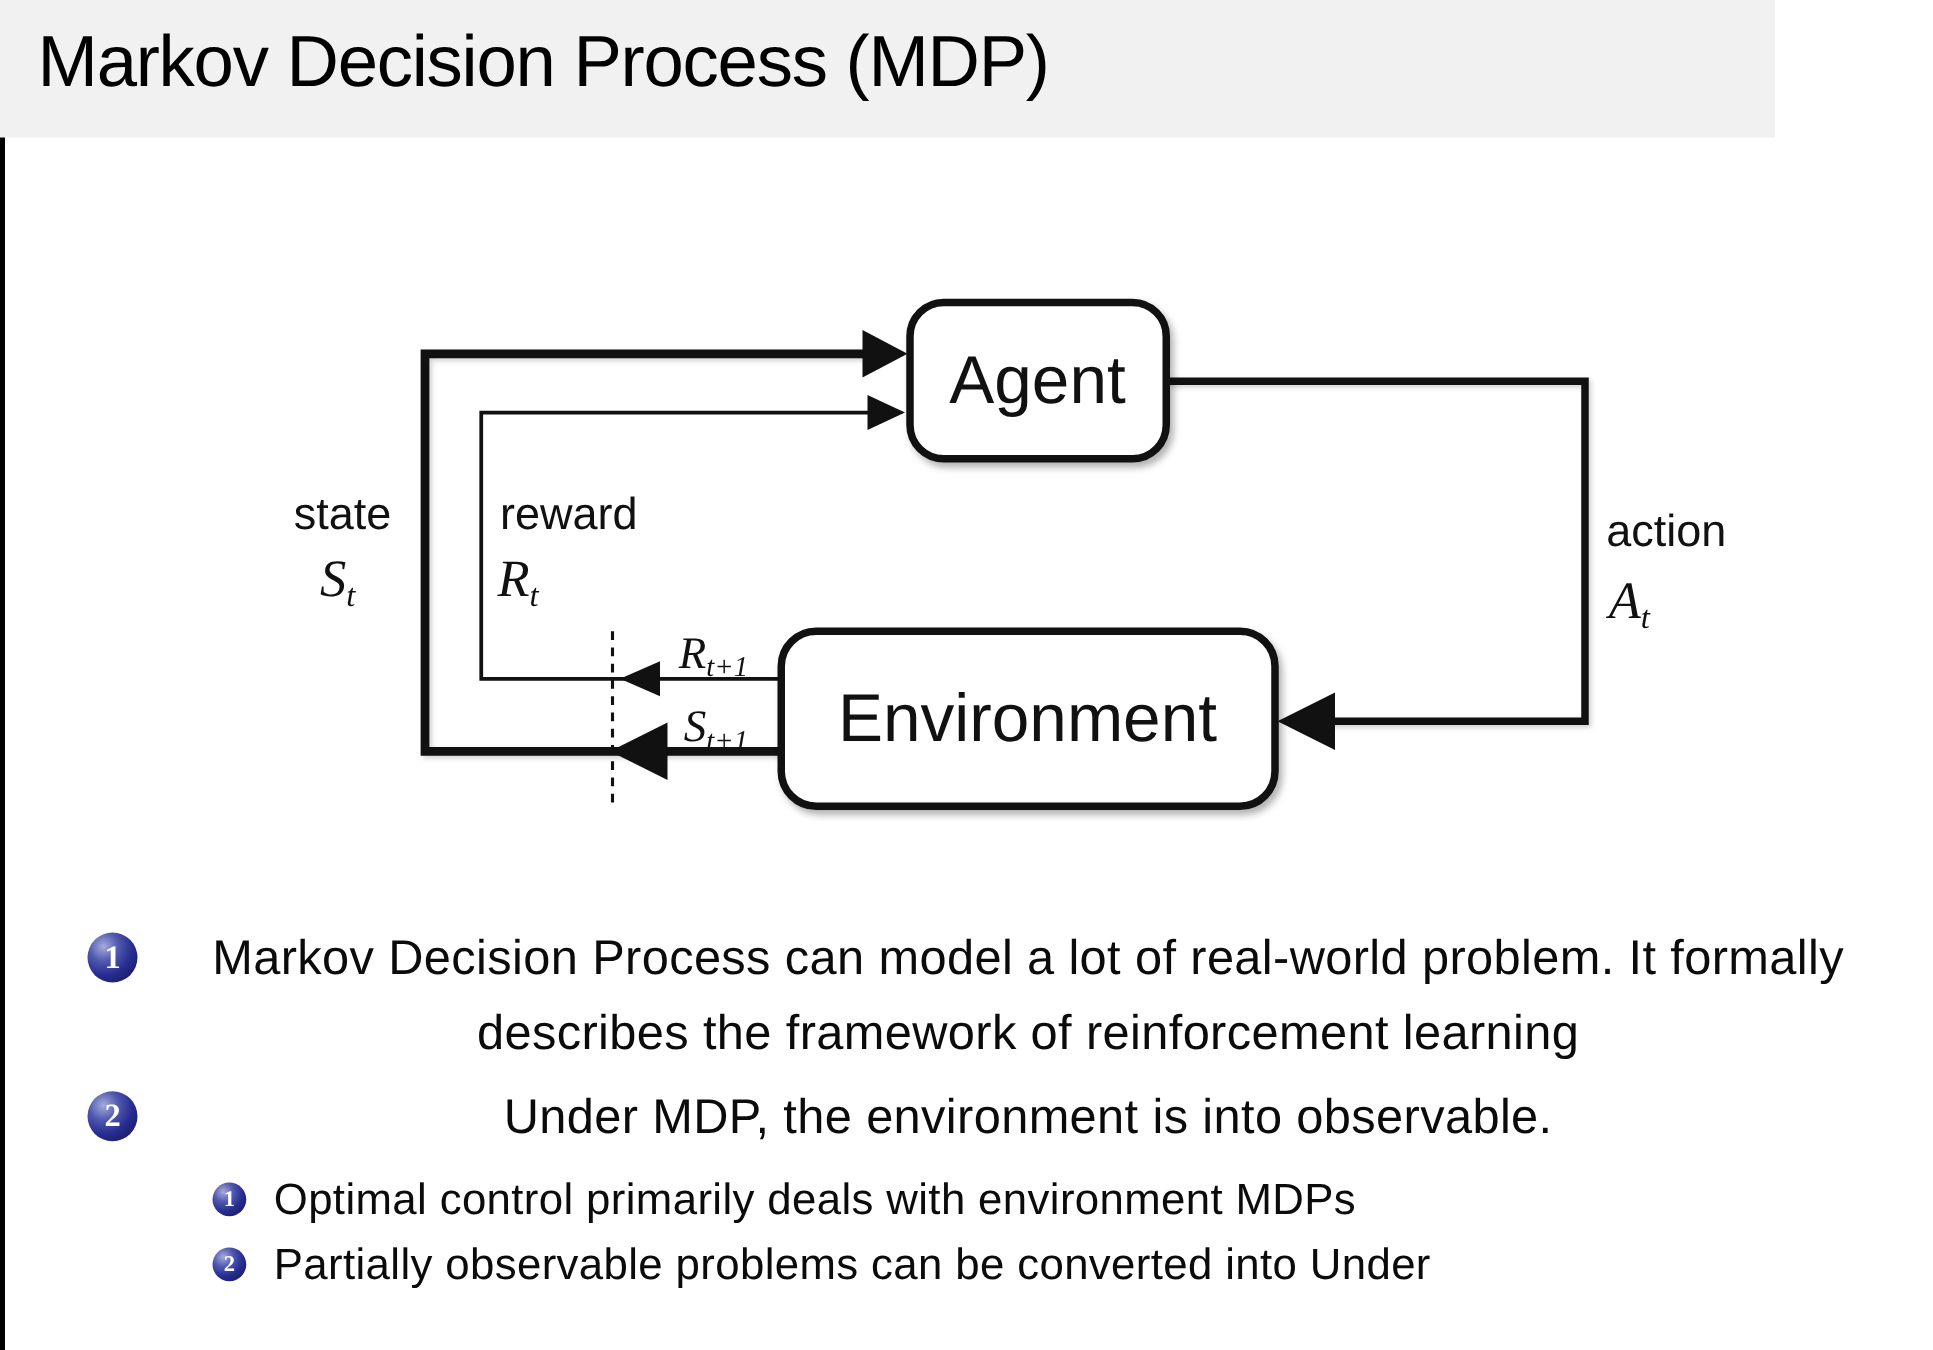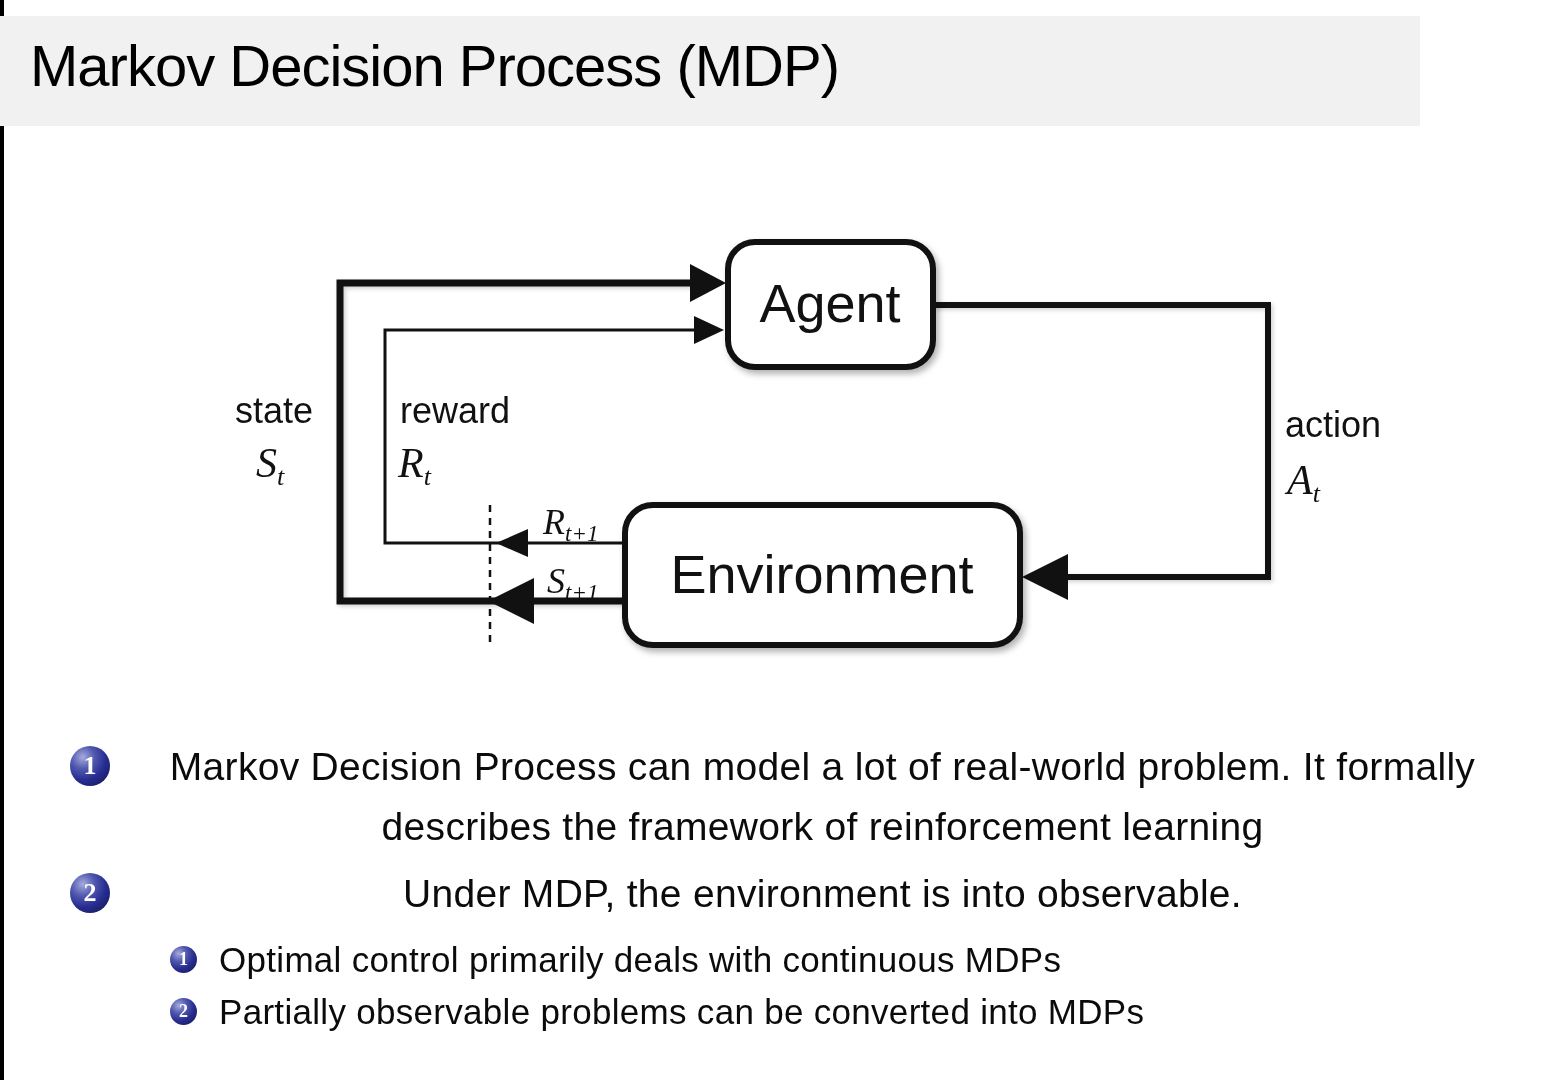--- a/index.html
+++ b/index.html
@@ -8,21 +8,21 @@
     background:#ffffff;
     font-family:"Liberation Sans","DejaVu Sans",sans-serif;
     color:#0b0b0b;
     position:relative;
     overflow:hidden;
   }
   .left-strip{
     position:absolute;left:0;top:0;width:4px;height:1080px;background:#000;
   }
   .titlebar{
-    position:absolute;left:0;top:16px;width:1420px;height:110px;
+    position:absolute;left:0;top:0;width:1420px;height:110px;
     background:#f1f1f1;
   }
   .title{
     position:absolute;left:30px;top:16px;
     font-size:58px;letter-spacing:-1px;color:#000;
     white-space:nowrap;
   }
   .diagram-wrap{
     position:absolute;left:0;top:0;width:1546px;height:710px;
   }
@@ -136,23 +136,23 @@
         <span>2</span>
       </span>
     <div class="btext">Under MDP, the environment is into observable.</div>
   </div>
 
   <div class="sublist">
     <div class="subitem">
       <span class="ball-sm">
           <span>1</span>
         </span>
-      <div class="subtext">Optimal control primarily deals with continuous MDPs</div>
+      <div class="subtext">Optimal control primarily deals with environment MDPs</div>
     </div>
     <div class="subitem">
       <span class="ball-sm">
           <span>2</span>
         </span>
-      <div class="subtext">Partially observable problems can be converted into MDPs</div>
+      <div class="subtext">Partially observable problems can be converted into Under</div>
     </div>
   </div>
 
 </div>
 
 </body></html>

